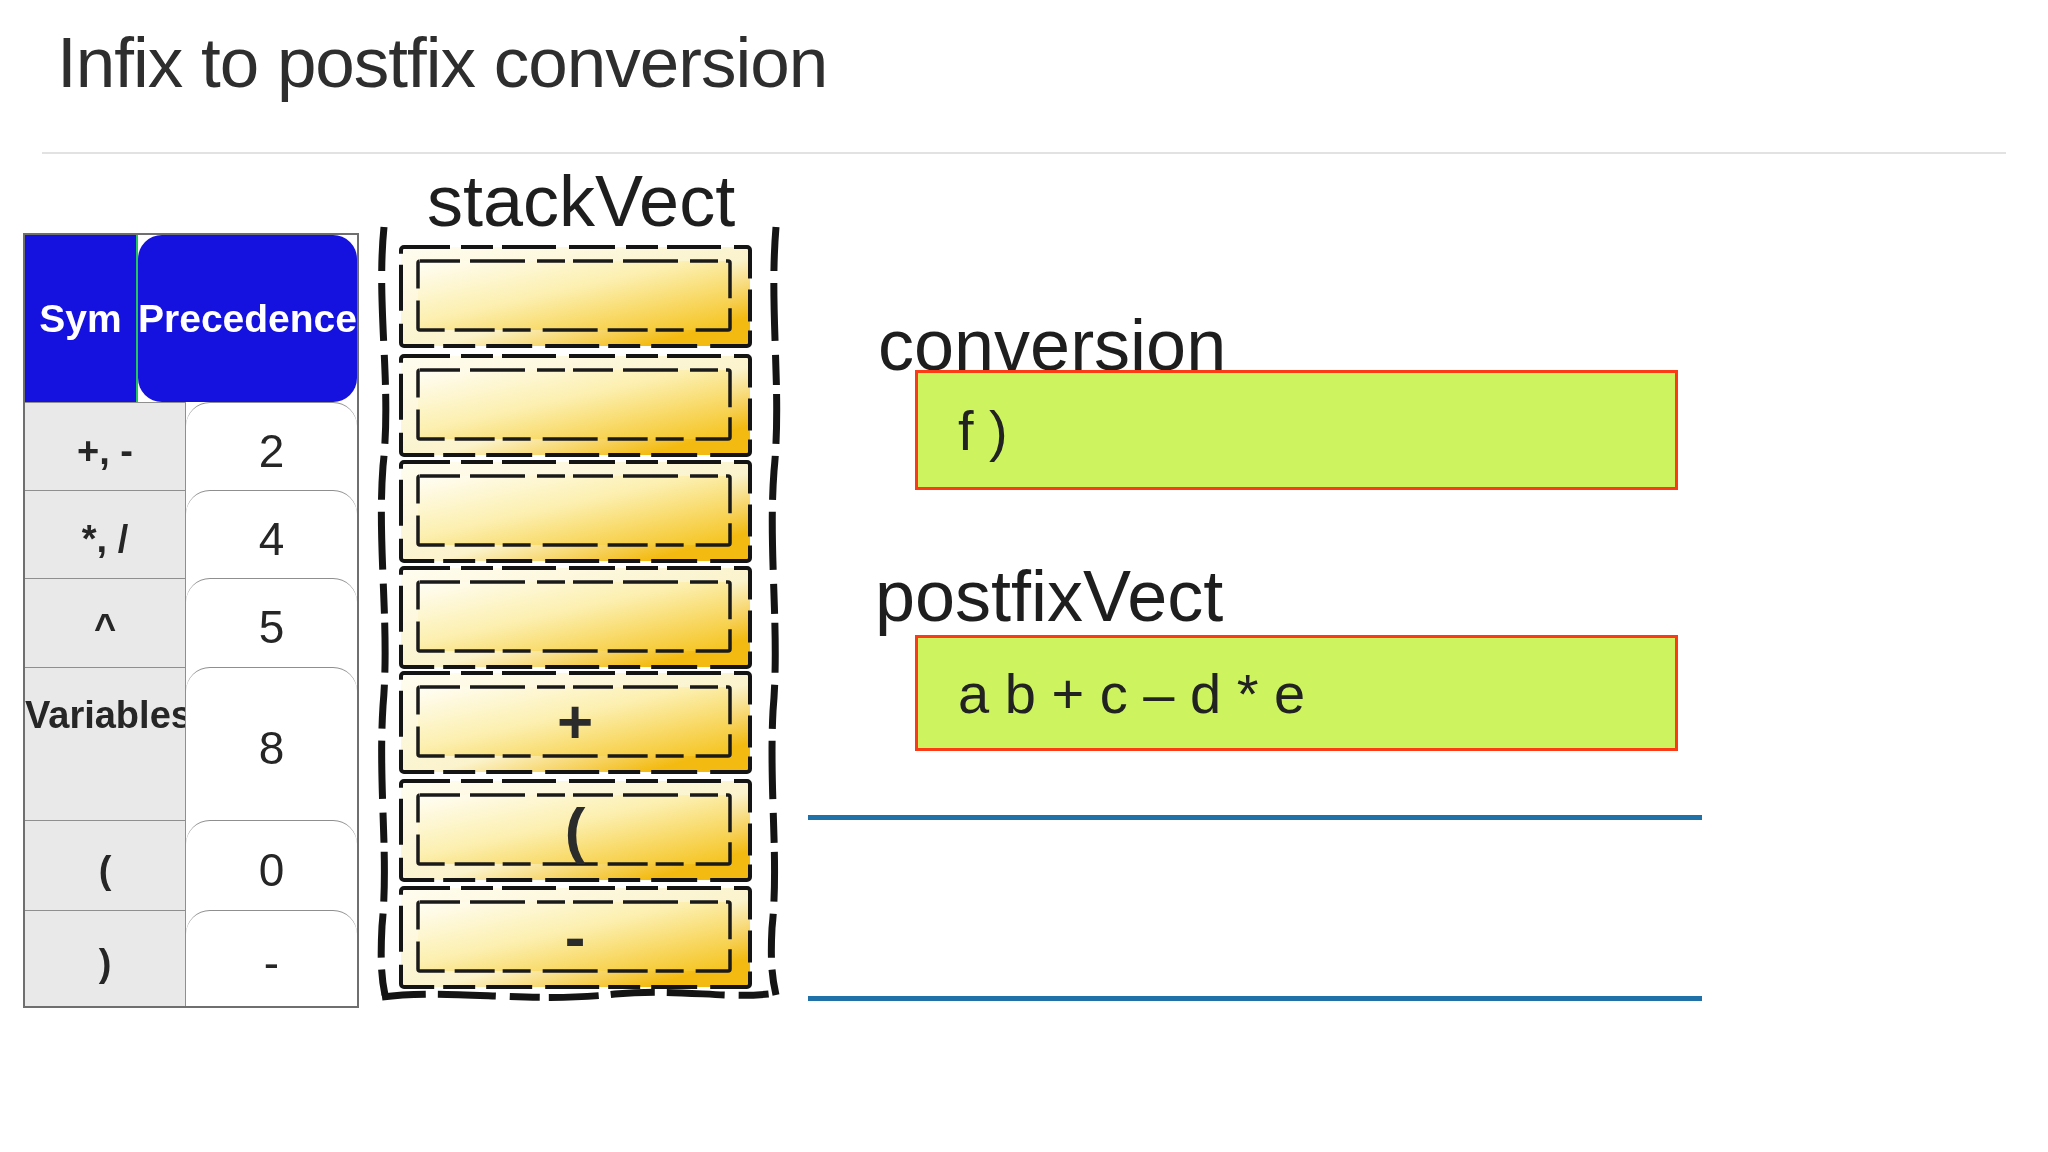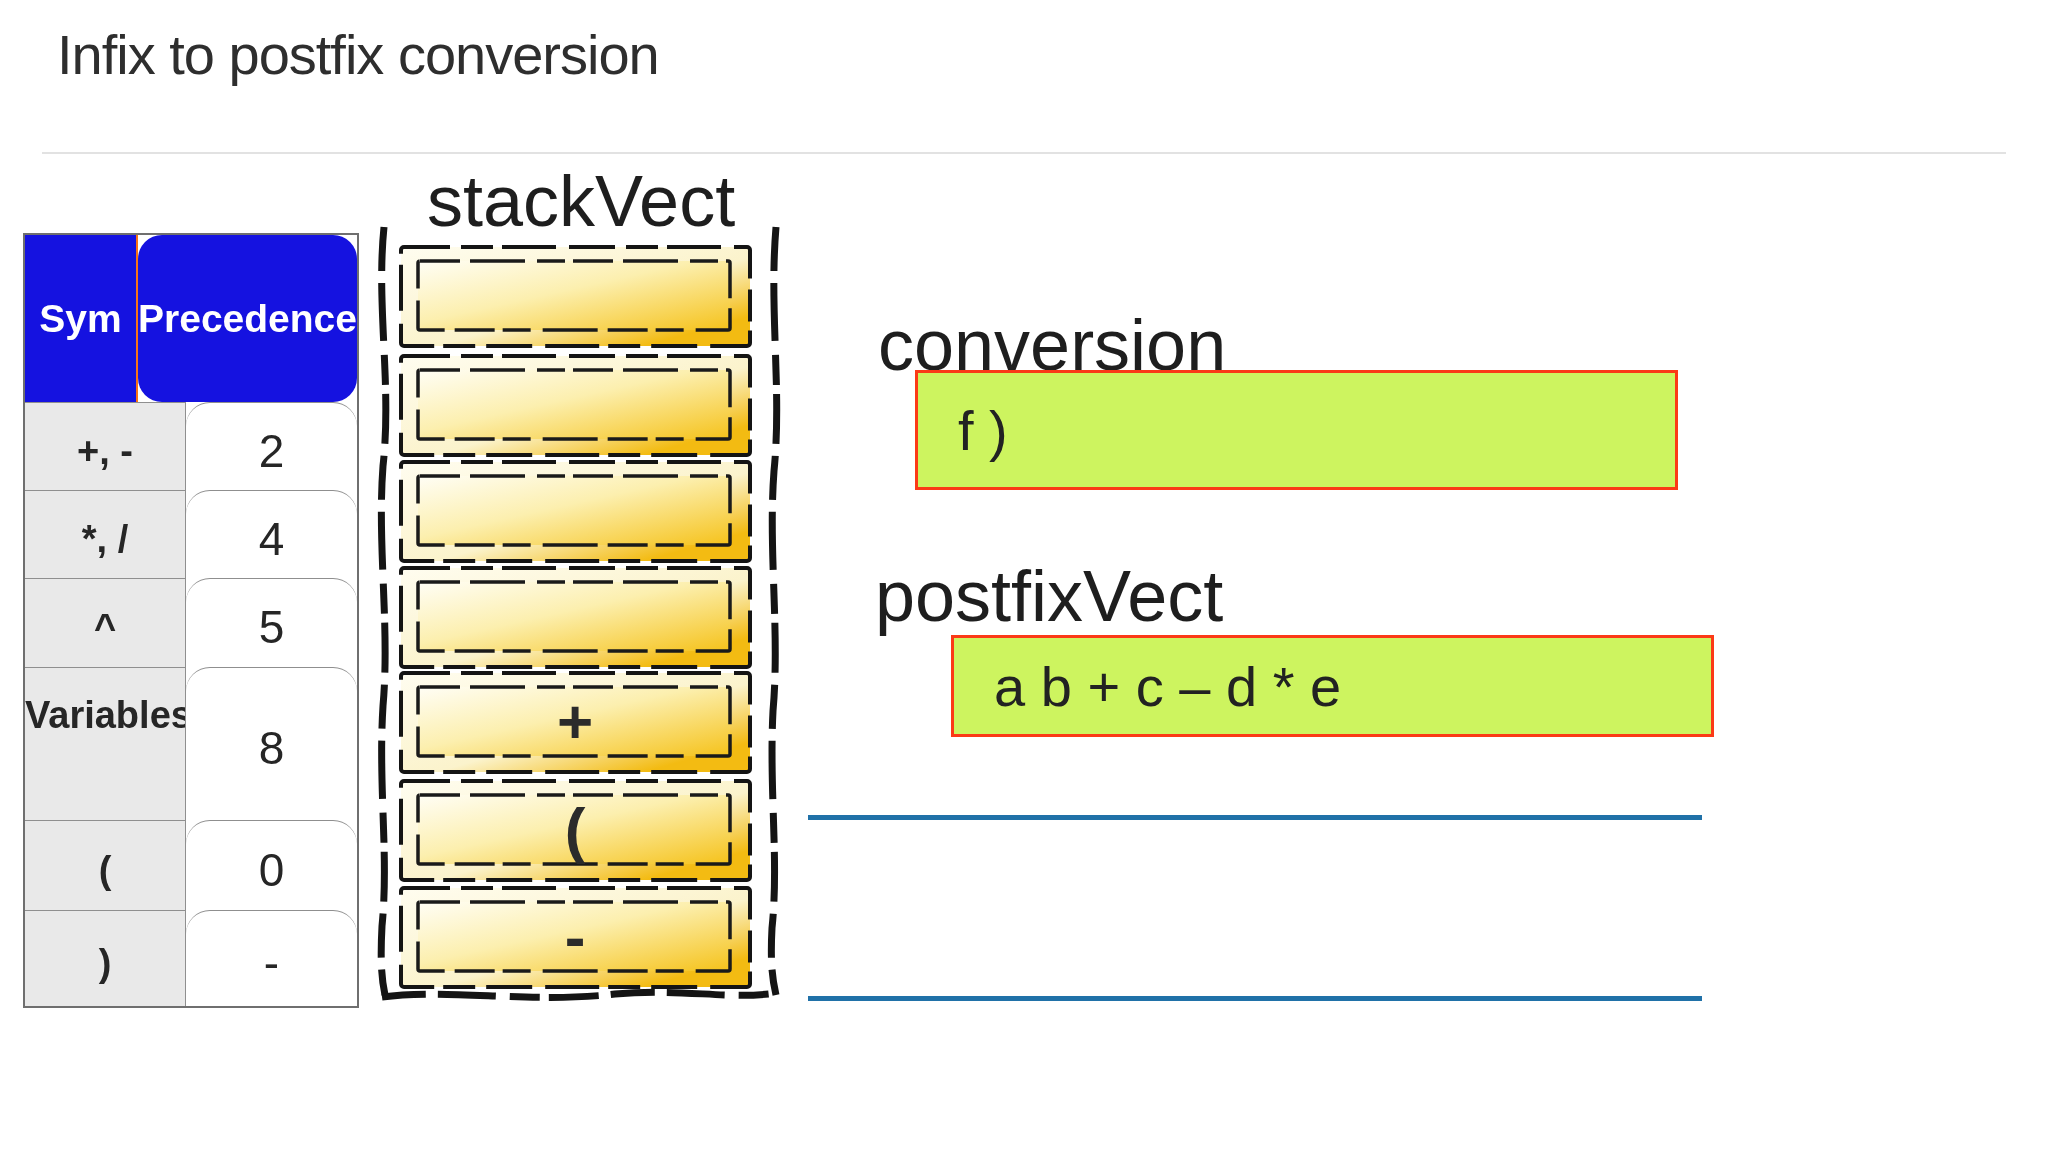--- a/index.html
+++ b/index.html
@@ -1,51 +1,51 @@
 <!DOCTYPE html>
 <html style="--header-blue: #1512E0; --row-gray: #E9E9E9; --green-fill: #CDF45F; --green-border: #FB3A16; --blue-line: #2071A8; --gold: #F5C21A; --gold-pale: #FFFEF4; --ink: #141414; --title-color: #2E2E2E; --text-dark: #262626;"><head>
 <meta charset="utf-8">
 <style>
   html,body{margin:0;padding:0;background:#ffffff;}
   body{width:2048px;height:1152px;position:relative;overflow:hidden;
        font-family:"Liberation Sans","DejaVu Sans",sans-serif;}
   .abs{position:absolute;}
 
   
-  #title{left:57px;top:22px;font-size:56px;letter-spacing:-1px;
+  #title{left:57px;top:22px;font-size:71px;letter-spacing:-1px;
          color:var(--title-color,#2E2E2E);white-space:nowrap;}
   #title-divider{left:42px;top:152px;width:1964px;height:2px;background:#E2E2E2;}
 
   
   #ptable{left:23px;top:233px;width:336px;border:2px solid #6F6F6F;
           box-sizing:border-box;background:#fff;}
   .trow{display:flex;box-sizing:border-box;}
   .tcell{box-sizing:border-box;display:flex;align-items:center;justify-content:center;
          color:var(--text-dark,#262626);}
   .tcell.c1{width:161px;border-right:1px solid #8F8F8F;}
   .tcell.c2{flex:1;border-radius:24px;}
   .thead .tcell{background:var(--header-blue,#1512E0);color:#ffffff;font-weight:700;
                 font-size:39px;line-height:1.28;text-align:center;}
-  .thead .c1{border-right:2px solid #f97316;}
+  .thead .c1{border-right:2px solid #22c55e;}
   .body-row .tcell{border-top:1px solid #8F8F8F;}
   .body-row .c1{background:var(--row-gray,#E9E9E9);font-weight:700;font-size:38px;padding-top:10px;}
   .body-row .c2{background:#ffffff;font-size:46px;padding-top:8px;}
   .sym-wrap{display:block;overflow:hidden;text-align:center;align-items:initial;
             font-weight:700;font-size:38px;line-height:74px;padding-top:24px;}
 
   
   .veclabel{font-size:72px;color:#1E1E1E;line-height:1.1;white-space:nowrap;}
 
   
   .greenbox{width:763px;height:120px;background:var(--green-fill,#CDF45F);
             border:3px solid var(--green-border,#FB3A16);box-sizing:border-box;
             display:flex;align-items:center;padding-left:40px;
             font-size:56px;color:#222222;white-space:pre;}
   #infix-box{left:915px;top:370px;}
-  #postfix-box{left:915px;top:635px;height:102px;margin-left:36px;}
+  #postfix-box{left:915px;top:635px;height:116px;}
 
   
   .blueline{left:808px;width:894px;height:5px;background:var(--blue-line,#2071A8);}
   #blue-line-1{top:815px;}
   #blue-line-2{top:996px;}
 
   
   #stack-svg{left:370px;top:216px;}
   .sketch{stroke:var(--ink,#141414);stroke-width:7;fill:none;
           stroke-dasharray:44 12 58 14 30 9 50 12;}

